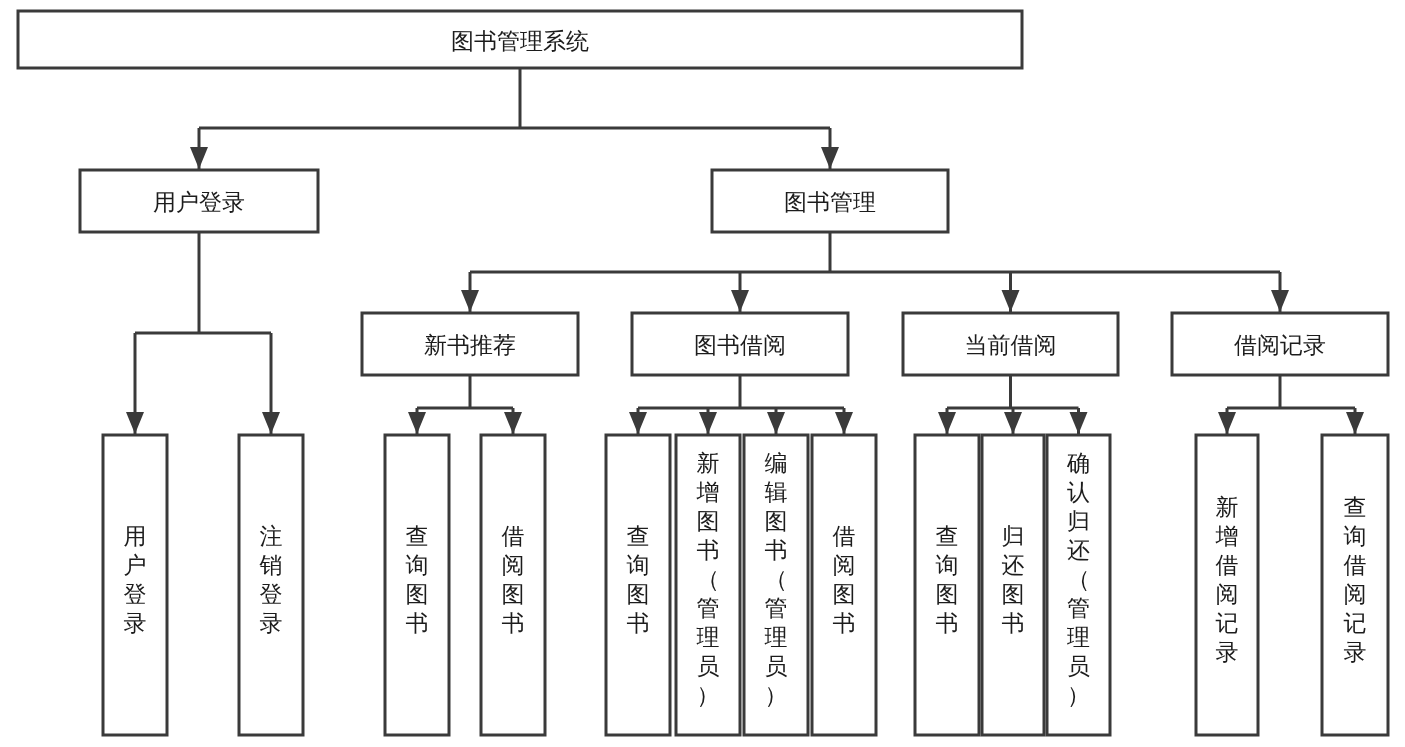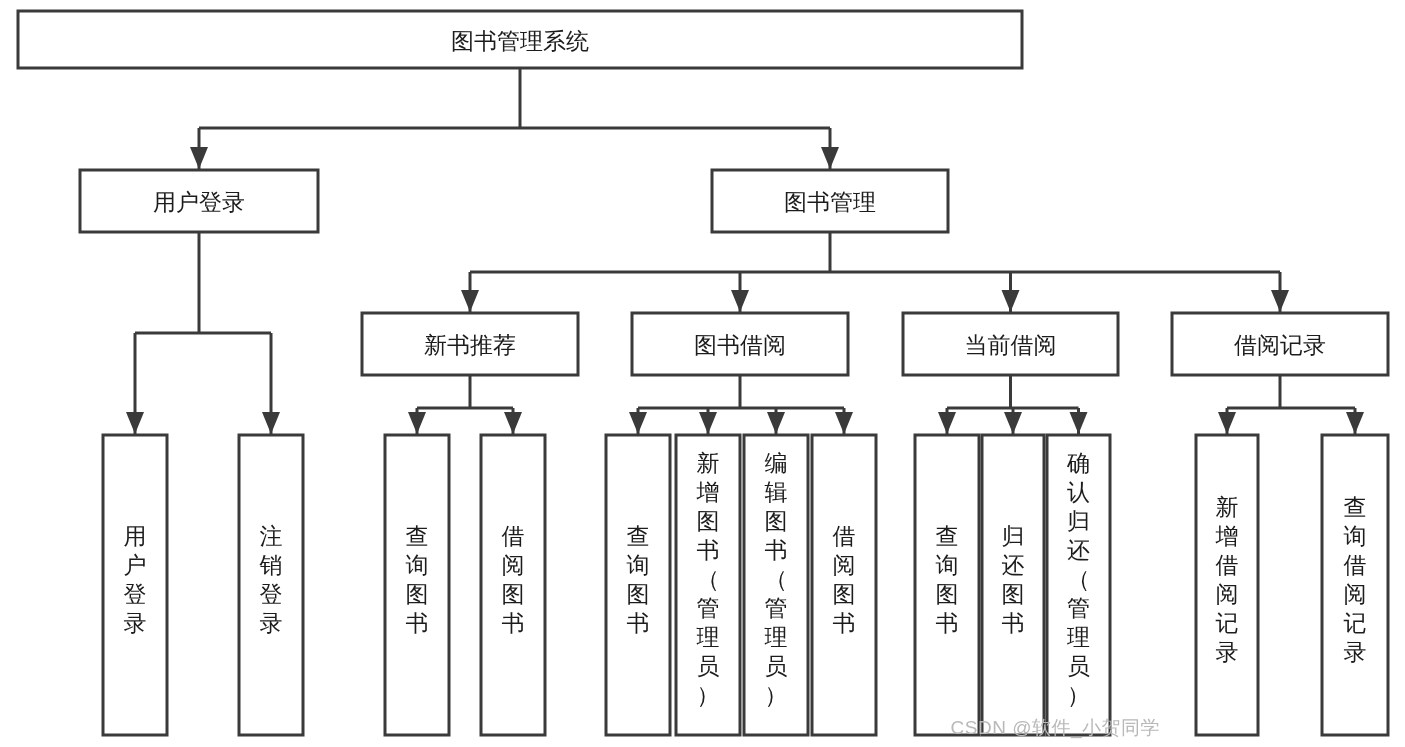--- a/index.html
+++ b/index.html
@@ -203,15 +203,14 @@
           <rect x="1196" y="435" width="62" height="300" class="node-box"></rect>
           <text x="1227" y="514.5" class="leaf-label-v"><tspan x="1227" dy="0">新</tspan><tspan x="1227" dy="29">增</tspan><tspan x="1227" dy="29">借</tspan><tspan x="1227" dy="29">阅</tspan><tspan x="1227" dy="29">记</tspan><tspan x="1227" dy="29">录</tspan></text>
         </g>
         <g>
           <rect x="1322" y="435" width="66" height="300" class="node-box"></rect>
           <text x="1355" y="514.5" class="leaf-label-v"><tspan x="1355" dy="0">查</tspan><tspan x="1355" dy="29">询</tspan><tspan x="1355" dy="29">借</tspan><tspan x="1355" dy="29">阅</tspan><tspan x="1355" dy="29">记</tspan><tspan x="1355" dy="29">录</tspan></text>
         </g>
       </g>
   </svg>
 
-  <div class="watermark">CSDN @软件_小贺同学</div>
 
 </div>
 
 </body></html>

